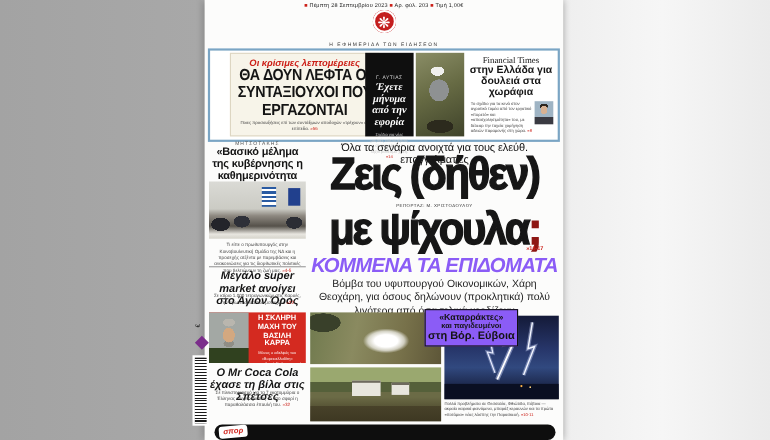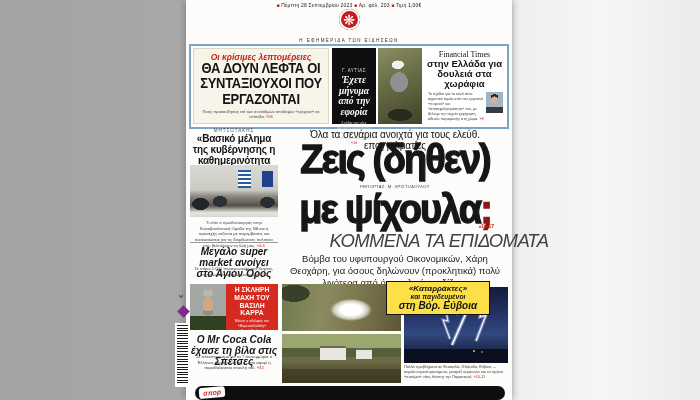--- a/index.html
+++ b/index.html
@@ -17,21 +17,21 @@
   .dateline{top:2px;left:0;width:100%;font-size:5px;color:#222;letter-spacing:.2px;}
   .dateline .sq{color:#cc2018;font-size:5px;}
   .mastrow{top:9px;left:0;width:100%;display:flex;align-items:center;justify-content:center;gap:5px;}
   .logo{width:21px;height:21px;border-radius:50%;background:#c41e1e;display:flex;align-items:center;justify-content:center;
     color:#fff;font-size:14px;line-height:1;box-shadow:inset 0 0 0 2px #fff, inset 0 0 0 3px #c41e1e;}
   .masttitle{font-family:"Liberation Serif",serif;font-weight:bold;font-size:30px;letter-spacing:.5px;
     transform:scaleY(1.02);color:#0d0d0d;white-space:nowrap;}
   .tagline{top:38px;left:0;width:100%;font-size:4.5px;letter-spacing:1.4px;color:#333;}
   
   .strip{left:3px;top:44px;width:320px;height:85px;border:2px solid #7aa5c4;background:#fff;box-sizing:border-box;}
-  .pens{left:2px;top:2px;width:136px;height:76px;background:#f7f4e9;border:1px solid #ddd6c2;box-sizing:border-box;padding-top:3px;}
+  .pens{left:18px;top:2px;width:136px;height:76px;background:#f7f4e9;border:1px solid #ddd6c2;box-sizing:border-box;padding-top:3px;}
   .pens-kick{font-size:8.5px;font-weight:bold;font-style:italic;color:#cc2018;}
   .pens-head{font-size:13px;font-weight:bold;line-height:1.07;letter-spacing:-.3px;transform:scaleY(1.12);margin-top:1px;}
   .pens-note{font-size:4px;margin-top:4px;padding:0 6px;}
   .tax{left:141px;top:2px;width:44px;height:76px;background:#0f0f0f;color:#fff;padding-top:20px;box-sizing:border-box;}
   .tax-kick{font-size:4.5px;letter-spacing:.5px;color:#ddd;}
   .tax-title{font-family:"Liberation Serif",serif;font-style:italic;font-weight:bold;font-size:9.5px;line-height:1.12;margin-top:2px;}
   .tax-note{font-size:3.8px;color:#c9c9c9;margin-top:3px;padding:0 3px;line-height:1.35;}
   .photo-farmer{left:187px;top:2px;width:44px;height:76px;
     background:
       radial-gradient(ellipse 10px 7px at 45% 22%, #efefec 0 60%, rgba(0,0,0,0) 61%),
@@ -78,39 +78,39 @@
   .lc-cnote{top:354px;left:5px;width:86px;font-size:4.2px;line-height:1.35;}
   
   .mn-kick{top:129px;left:96px;width:226px;font-size:10px;letter-spacing:-.1px;color:#111;}
   .mn-h1{top:138px;left:96px;width:226px;font-size:38px;font-weight:bold;letter-spacing:-2px;white-space:nowrap;
     color:#161616;-webkit-text-stroke:1.2px #161616;transform:scaleY(1.08);}
   .mn-by{top:184px;left:96px;width:226px;font-size:4px;letter-spacing:.4px;color:#333;}
   .mn-h2{top:188px;left:96px;width:226px;font-size:38px;font-weight:bold;letter-spacing:-2px;white-space:nowrap;
     color:#161616;-webkit-text-stroke:1.2px #161616;transform:scaleY(1.08);}
   .mn-h2 .punct{color:#8e1713;-webkit-text-stroke:1.2px #8e1713;}
   .mn-ref{top:223px;left:96px;width:212px;text-align:right;font-size:5px;font-weight:bold;color:#cc2018;}
-  .mn-sub{top:230px;left:96px;width:226px;font-size:18.5px;font-weight:normal;font-style:italic;
-    color:#404040;letter-spacing:-.6px;white-space:nowrap;margin-left:44px;}
+  .mn-sub{top:230px;left:96px;width:226px;font-size:18.5px;font-weight:bold;font-style:italic;
+    color:#8b5cf6;letter-spacing:-.6px;white-space:nowrap;}
   .mn-deck{top:253px;left:96px;width:226px;font-size:9.5px;line-height:1.25;color:#1c1c1c;}
   
   .photo-torrent{top:284px;left:96px;width:119px;height:47px;
     background:
       radial-gradient(ellipse 30px 16px at 58% 55%, #ffffff 0 35%, rgba(255,255,255,.65) 55%, rgba(255,255,255,0) 70%),
       radial-gradient(ellipse 26px 14px at 10% 20%, #39402a 0 60%, rgba(0,0,0,0) 61%),
       linear-gradient(100deg,#707a4e 0%,#8a8a60 35%,#77714a 70%,#5d5638 100%);}
   .photo-flood{top:334px;left:96px;width:119px;height:49px;
     background:
       linear-gradient(rgba(0,0,0,0) 0 55%, rgba(60,52,30,.35) 70%, rgba(40,34,18,.45) 100%),
       linear-gradient(#9aa86f 0 28%,#55603a 28% 46%,#6b6b46 46% 72%,#4f4a30 72% 100%);}
   .house{position:absolute;background:#e8e6de;border-top:2px solid #6e6a5e;}
   .house1{left:38px;top:12px;width:26px;height:12px;}
   .house2{left:74px;top:14px;width:16px;height:9px;}
   .photo-lightning{top:287px;left:218px;width:104px;height:76px;
     background:linear-gradient(180deg,#141a38 0%,#27366a 40%,#31497f 62%,#182141 88%,#0d1226 100%);}
-  .overlaybox{top:281px;left:200px;width:104px;background:#fde047;border:1.5px solid #101010;padding:2px 2px 3px;box-sizing:border-box;font-style:italic;}
+  .overlaybox{top:281px;left:200px;width:85px;background:#8b5cf6;border:1.5px solid #101010;padding:2px 2px 3px;box-sizing:border-box;}
   .ov1{font-size:8px;font-weight:bold;}
   .ov2{font-size:6.8px;font-weight:bold;}
   .ov3{font-size:10px;font-weight:bold;}
   .fl-cap{top:365px;left:218px;width:104px;font-size:3.8px;line-height:1.35;text-align:left;}
   
   .banner{top:386px;left:9px;width:310px;height:13.5px;background:#0e0e0e;border-radius:7px;
     display:flex;align-items:center;padding:0 5px;gap:4px;box-sizing:border-box;}
   .sportpill{background:#fff;border-radius:2px;color:#d0241c;font-weight:bold;font-style:italic;
     font-size:7px;padding:0 3px;line-height:9px;transform:rotate(-5deg);box-shadow:0 0 0 1px #fff;}
   .bannertxt{color:#fff;font-weight:bold;font-size:7.3px;letter-spacing:.1px;white-space:nowrap;}

